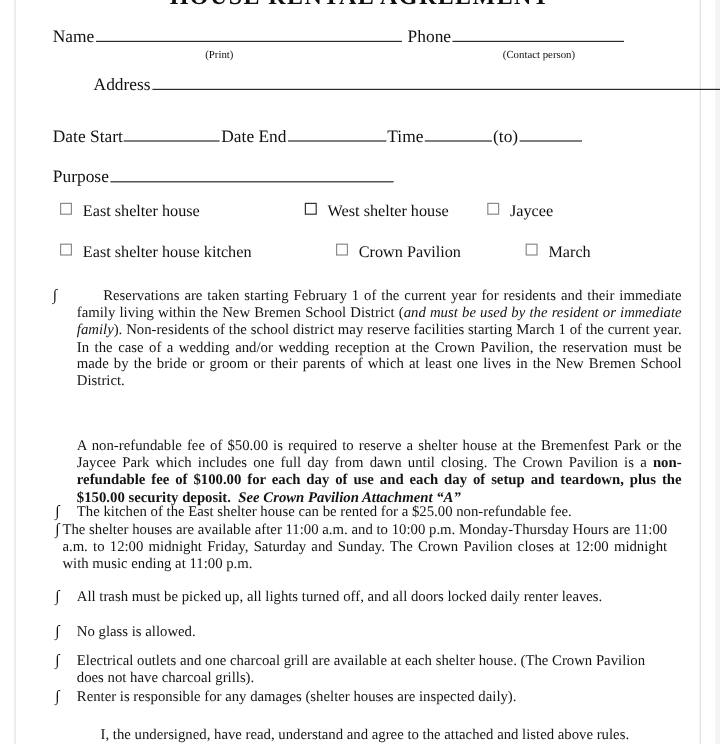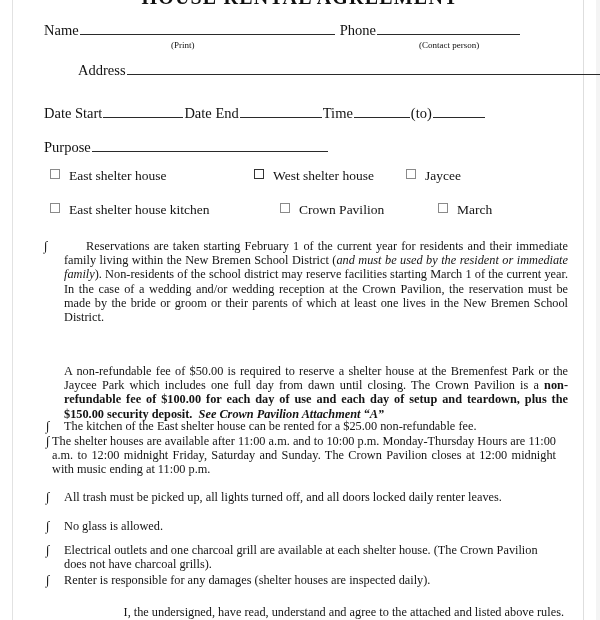--- a/index.html
+++ b/index.html
@@ -177,15 +177,15 @@
 
   <div class="bullet" style="left:46px; top:518px;">∫</div>
   <div class="para" style="left:64px; top:519px; width:470px; text-align:left;">No glass is allowed.</div>
 
   <div class="bullet" style="left:46px; top:542px;">∫</div>
   <div class="para" style="left:64px; top:543px; width:496px; text-align:left;">Electrical outlets and one charcoal grill are available at each shelter house. (The Crown Pavilion does not have charcoal grills).</div>
 
   <div class="bullet" style="left:46px; top:572px;">∫</div>
   <div class="para" style="left:64px; top:573px; width:496px; text-align:left;">Renter is responsible for any damages (shelter houses are inspected daily).</div>
 
-  <div class="para" style="left:44px; top:605px; width:520px; text-align:right;">I, the undersigned, have read, understand and agree to the attached and listed above rules.</div>
+  <div class="para" style="left:44px; top:605px; width:520px; text-align:center;">I, the undersigned, have read, understand and agree to the attached and listed above rules.</div>
 
 </div>
 
 </body></html>

